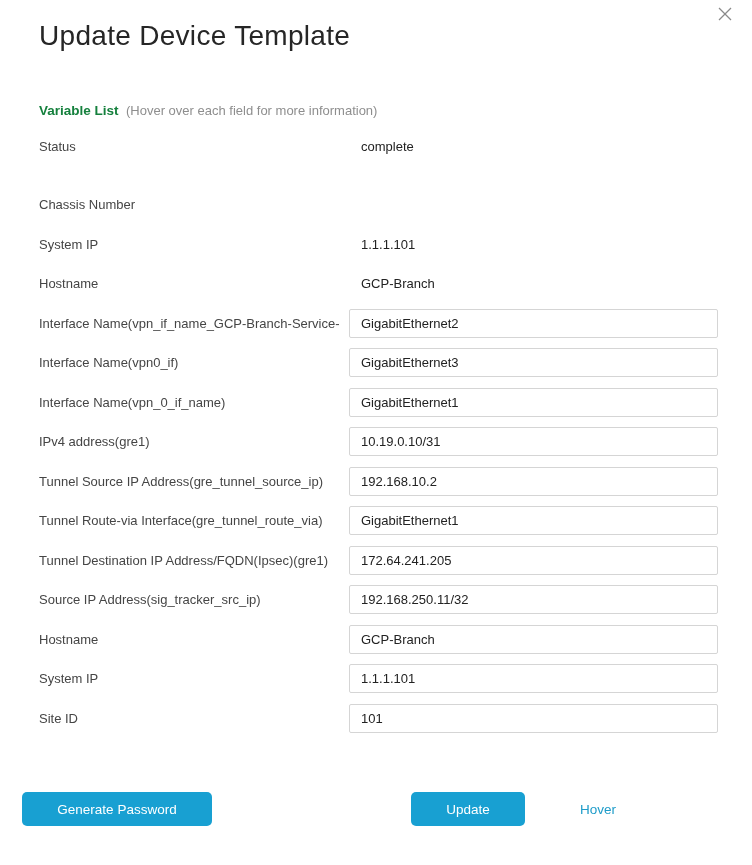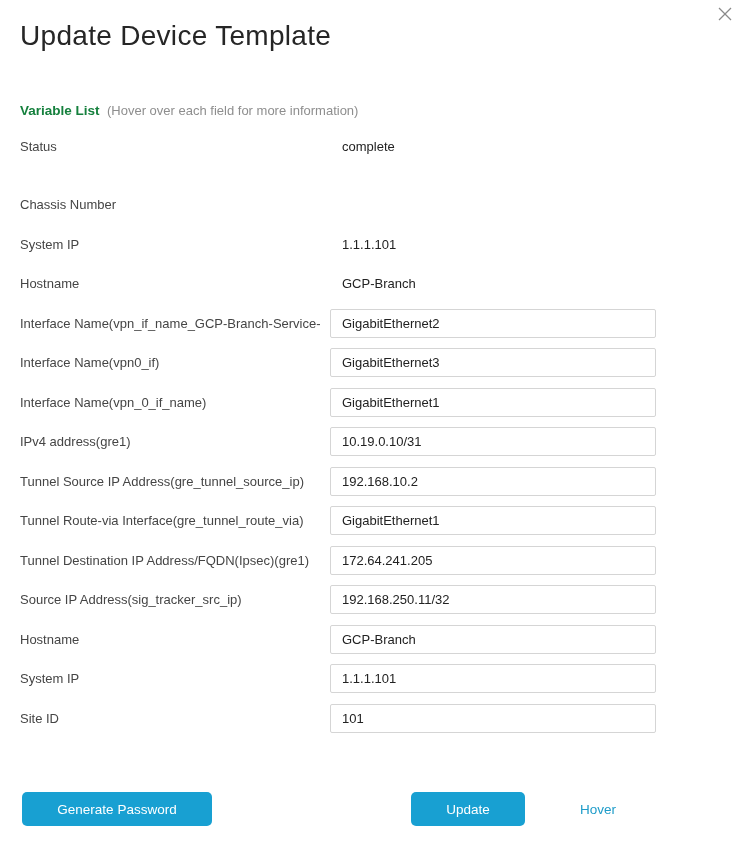--- a/index.html
+++ b/index.html
@@ -3,21 +3,21 @@
 <meta charset="utf-8">
 <style>
   html, body { margin: 0; padding: 0; }
   body {
     width: 752px; height: 865px;
     background: #ffffff;
     font-family: "Liberation Sans", sans-serif;
     position: relative;
     overflow: hidden;
   }
-  .content { padding-left: 20px; }
+  .content { padding-left: 39px; }
   .close-btn {
     position: absolute; top: 5px; right: 18px;
     width: 18px; height: 18px;
     background: none; border: none; padding: 0; cursor: pointer;
   }
   h1.dialog-title {
     font-size: 28px; font-weight: 300; color: #262626;
     margin: 20px 0 0 0; line-height: 32px; letter-spacing: 0.3px;
   }
   .section-line { margin-top: 49px; line-height: 17px; }
@@ -26,21 +26,21 @@
   #rows { margin-top: 13px; }
   .row { display: flex; align-items: center; min-height: 29px; margin-bottom: 10.5px; }
   .row.extra-gap { margin-bottom: 29px; }
   .row-label {
     flex: 0 0 310px; max-width: 310px;
     font-size: 13px; color: #454545;
     white-space: nowrap; overflow: hidden;
   }
   .row-input {
     box-sizing: border-box;
-    width: 326px; height: 29px;
+    width: 369px; height: 29px;
     border: 1px solid #d5d5d5; border-radius: 2px;
     padding: 0 11px;
     font-size: 13px; color: #222222;
     font-family: "Liberation Sans", sans-serif;
     outline: none;
   }
   .row-static { font-size: 13px; color: #222222; padding-left: 12px; }
   .footer {
     position: absolute; left: 0; top: 792px; width: 616px;
     display: flex; align-items: center;

